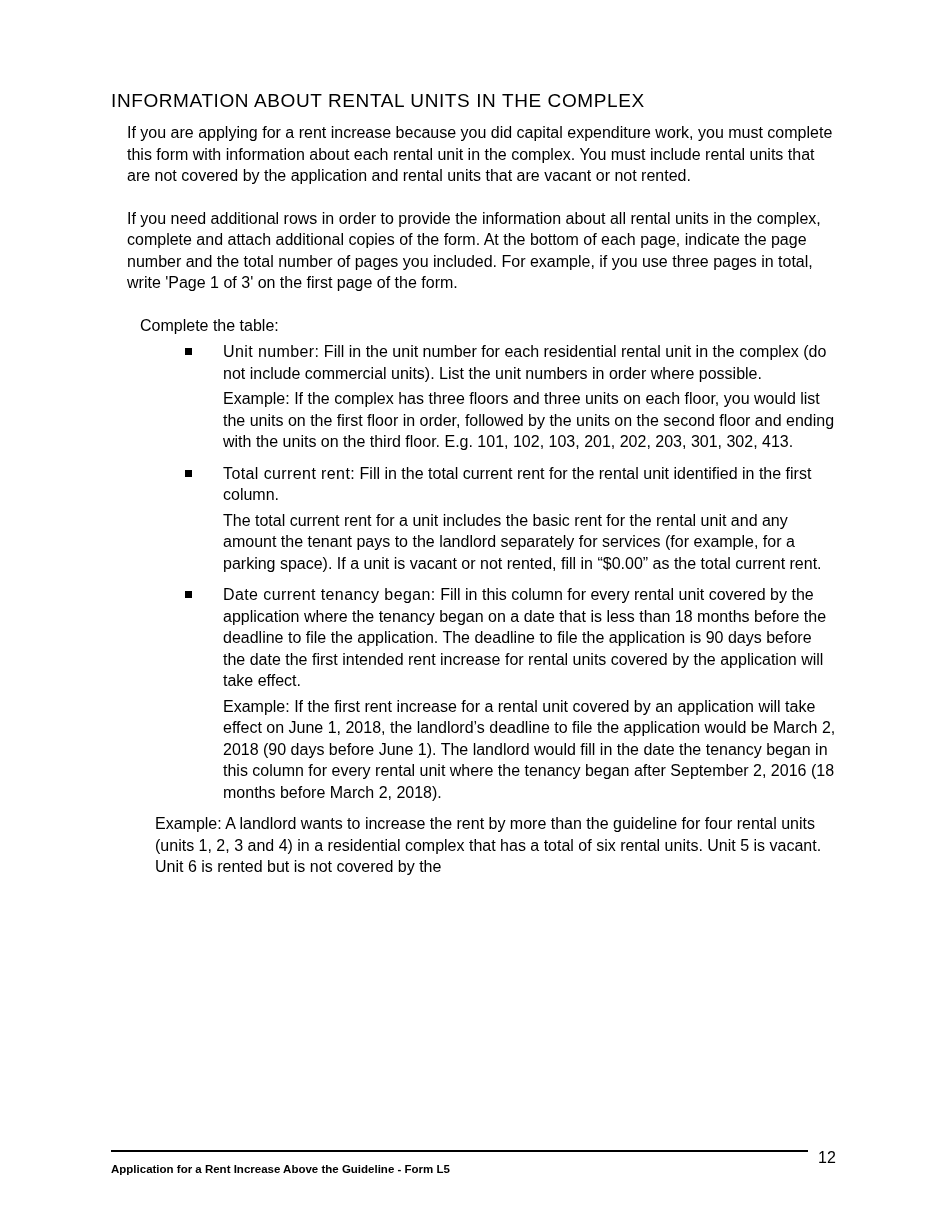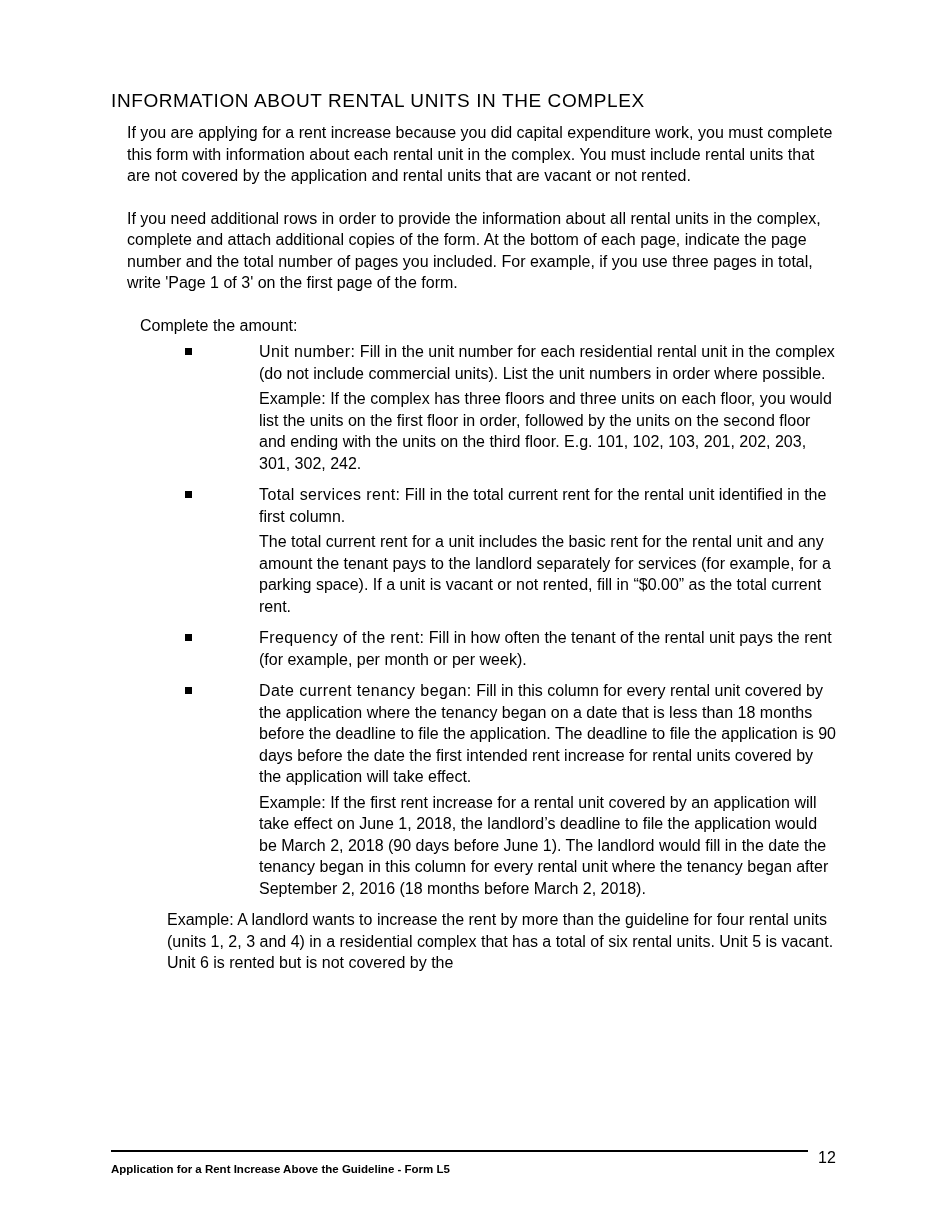--- a/index.html
+++ b/index.html
@@ -20,32 +20,32 @@
     width: 727px;
   }
   h1.doc-title {
     font-size: 19px;
     font-weight: 400;
     letter-spacing: 0.6px;
     margin: 0 0 10px 0;
   }
   p { font-size: 16px; line-height: 21.5px; margin: 0 0 21px 16px; }
   .table-heading { margin: 0 0 5px 29px; }
-  .bullet { display: flex; margin: 0 0 10px 74px; gap: 36px; }
+  .bullet { display: flex; margin: 0 0 10px 74px; }
   .marker {
     width: 7px; height: 7px;
     background: #000;
     margin-top: 7px;
     flex: none;
   }
   .bullet-body { flex: 1; padding-left: 31px; }
   .bullet-text { margin: 0; }
   .bullet-text .lead { letter-spacing: 0.4px; }
   .sub { margin: 4px 0 0 0; }
-  .closing { margin: 10px 0 0 56px; width: 671px; }
+  .closing { margin: 10px 0 0 44px; width: 671px; }
   .footer-rule {
     position: absolute;
     left: 111px; top: 1150px;
     width: 697px; height: 2px;
     background: #000;
   }
   .page-number {
     position: absolute;
     left: 818px; top: 1149px;
     font-size: 16px;
@@ -62,45 +62,39 @@
 <body>
 
 <div class="page">
   <div class="content">
 
     <h1 class="doc-title">INFORMATION ABOUT RENTAL UNITS IN THE COMPLEX</h1>
 
     <p>If you are applying for a rent increase because you did capital expenditure work, you must complete this form with information about each rental unit in the complex. You must include rental units that are not covered by the application and rental units that are vacant or not rented.</p>
     <p>If you need additional rows in order to provide the information about all rental units in the complex, complete and attach additional copies of the form. At the bottom of each page, indicate the page number and the total number of pages you included. For example, if you use three pages in total, write 'Page 1 of 3' on the first page of the form.</p>
 
-    <p class="table-heading">Complete the amount:</p>
+    <p class="table-heading">Complete the table:</p>
 
     <div class="bullet">
       <span class="marker"></span>
       <div class="bullet-body">
         <p class="bullet-text"><span class="lead">Unit number:</span> <span>Fill in the unit number for each residential rental unit in the complex (do not include commercial units). List the unit numbers in order where possible.</span></p>
-        <p class="sub">Example: If the complex has three floors and three units on each floor, you would list the units on the first floor in order, followed by the units on the second floor and ending with the units on the third floor. E.g. 101, 102, 103, 201, 202, 203, 301, 302, 242.</p>
+        <p class="sub">Example: If the complex has three floors and three units on each floor, you would list the units on the first floor in order, followed by the units on the second floor and ending with the units on the third floor. E.g. 101, 102, 103, 201, 202, 203, 301, 302, 413.</p>
       </div>
     </div>
 
 
     <div class="bullet">
       <span class="marker"></span>
       <div class="bullet-body">
-        <p class="bullet-text"><span class="lead">Total services rent:</span> <span>Fill in the total current rent for the rental unit identified in the first column.</span></p>
+        <p class="bullet-text"><span class="lead">Total current rent:</span> <span>Fill in the total current rent for the rental unit identified in the first column.</span></p>
         <p class="sub">The total current rent for a unit includes the basic rent for the rental unit and any amount the tenant pays to the landlord separately for services (for example, for a parking space). If a unit is vacant or not rented, fill in “$0.00” as the total current rent.</p>
       </div>
     </div>
 
-    <div class="bullet">
-      <span class="marker"></span>
-      <div class="bullet-body">
-        <p class="bullet-text"><span class="lead">Frequency of the rent:</span> <span>Fill in how often the tenant of the rental unit pays the rent (for example, per month or per week).</span></p>
-      </div>
-    </div>
 
     <div class="bullet">
       <span class="marker"></span>
       <div class="bullet-body">
         <p class="bullet-text"><span class="lead">Date current tenancy began:</span> <span>Fill in this column for every rental unit covered by the application where the tenancy began on a date that is less than 18 months before the deadline to file the application. The deadline to file the application is 90 days before the date the first intended rent increase for rental units covered by the application will take effect.</span></p>
         <p class="sub">Example: If the first rent increase for a rental unit covered by an application will take effect on June 1, 2018, the landlord’s deadline to file the application would be March 2, 2018 (90 days before June 1). The landlord would fill in the date the tenancy began in this column for every rental unit where the tenancy began after September 2, 2016 (18 months before March 2, 2018).</p>
       </div>
     </div>
 
     <p class="closing">Example: A landlord wants to increase the rent by more than the guideline for four rental units (units 1, 2, 3 and 4) in a residential complex that has a total of six rental units. Unit 5 is vacant. Unit 6 is rented but is not covered by the</p>

